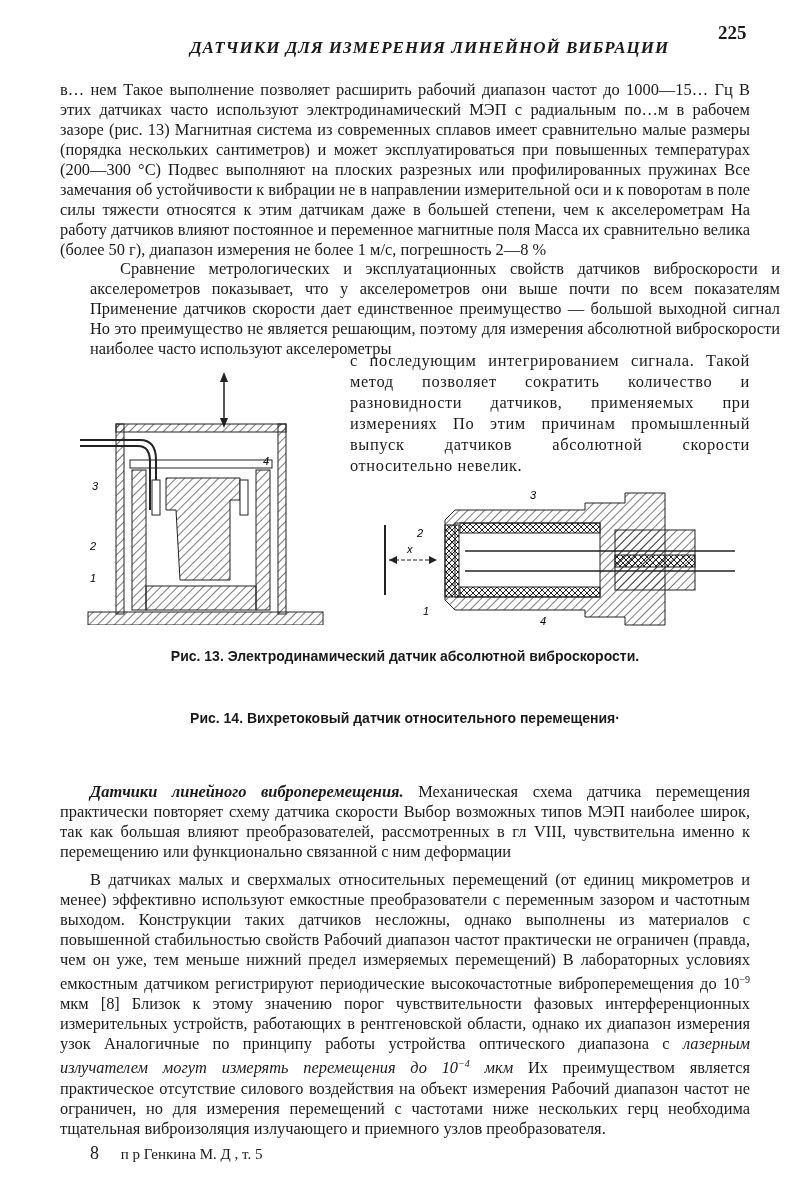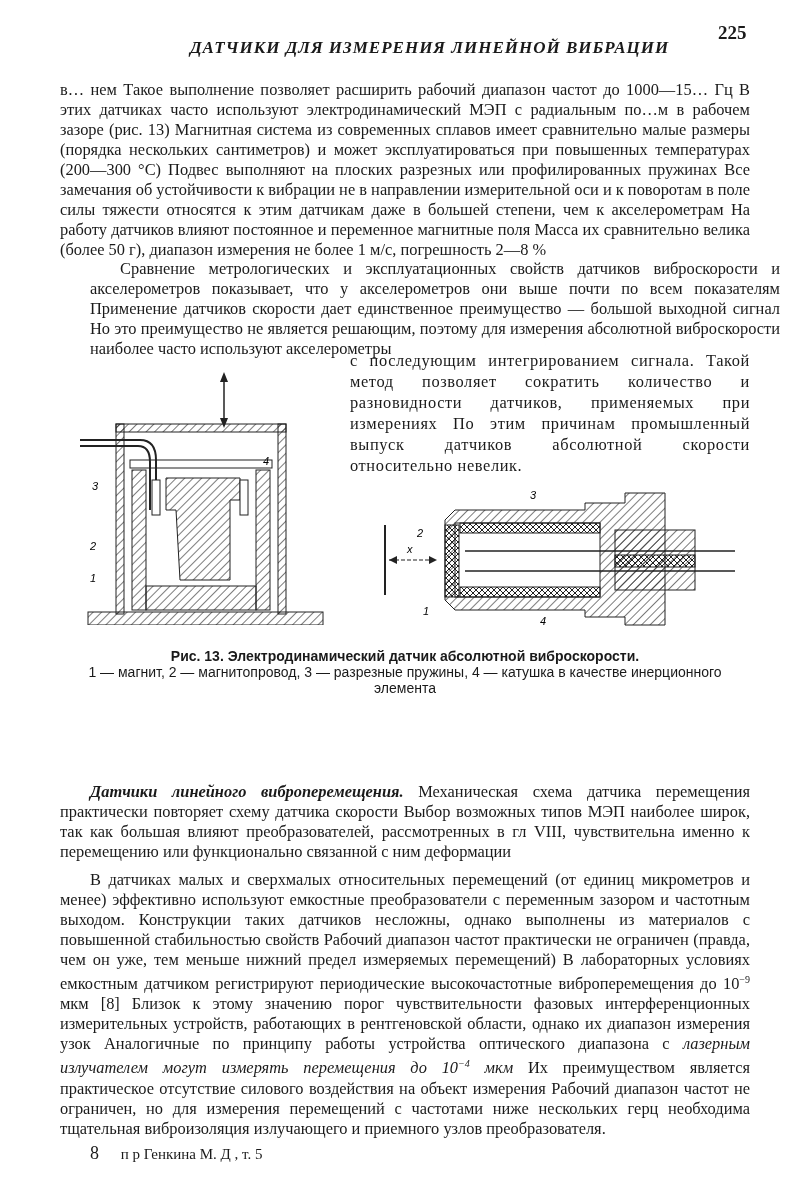--- a/index.html
+++ b/index.html
@@ -118,23 +118,23 @@
       <line x1="100" y1="86" x2="370" y2="86" stroke="#222" stroke-width="1.5"></line>
     </g>
     <text x="165" y="14" class="label">3</text>
     <text x="52" y="52" class="label">2</text>
     <text x="58" y="130" class="label">1</text>
     <text x="175" y="140" class="label">4</text>
   </svg>
 
   <div class="caption cap13">
     <div class="cap-title">Рис. 13. Электродинамический датчик абсолютной виброскорости.</div>
-    <div>1 — магнит, 2 — магнитопровод, 3 — разрезные пружины, 4 — катушка в качестве инерционного элемента</div>
   </div>
   <div class="caption cap14">
+    <div class="cap-title">Рис. 14. Вихретоковый датчик относительного перемещения·</div>
   </div>
 
   <div class="text p3">
     <p class="indent"><span class="bold-lead">Датчики линейного виброперемещения.</span><span> Механическая схема датчика перемещения практически повторяет схему датчика скорости Выбор возможных типов МЭП наиболее широк, так как большая влияют преобразователей, рассмотренных в гл VIII, чувствительна именно к перемещению или функционально связанной с ним деформации</span></p>
   </div>
 
   <div class="text p4">
     <p class="indent"><span>В датчиках малых и сверхмалых относительных перемещений (от единиц микрометров и менее) эффективно используют емкостные преобразователи с переменным зазором и частотным выходом. Конструкции таких датчиков несложны, однако выполнены из материалов с повышенной стабильностью свойств Рабочий диапазон частот практически не ограничен (правда, чем он уже, тем меньше нижний предел измеряемых перемещений) В лабораторных условиях емкостным датчиком регистрируют периодические высокочастотные виброперемещения до 10</span><sup>−9</sup><span> мкм [8] Близок к этому значению порог чувствительности фазовых интерференционных измерительных устройств, работающих в рентгеновской области, однако их диапазон измерения узок Аналогичные по принципу работы устройства оптического диапазона с </span><span class="it">лазерным излучателем могут измерять перемещения до 10</span><sup class="it">−4</sup><span class="it"> мкм</span><span> Их преимуществом является практическое отсутствие силового воздействия на объект измерения Рабочий диапазон частот не ограничен, но для измерения перемещений с частотами ниже нескольких герц необходима тщательная виброизоляция излучающего и приемного узлов преобразователя.</span></p>
   </div>
 

